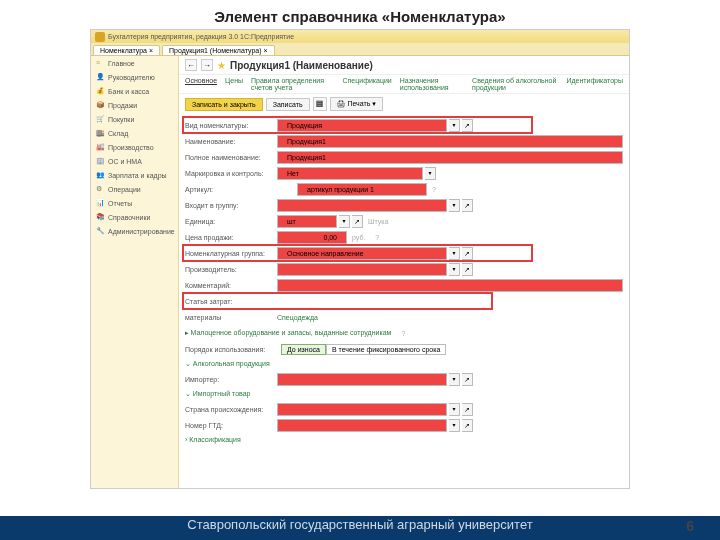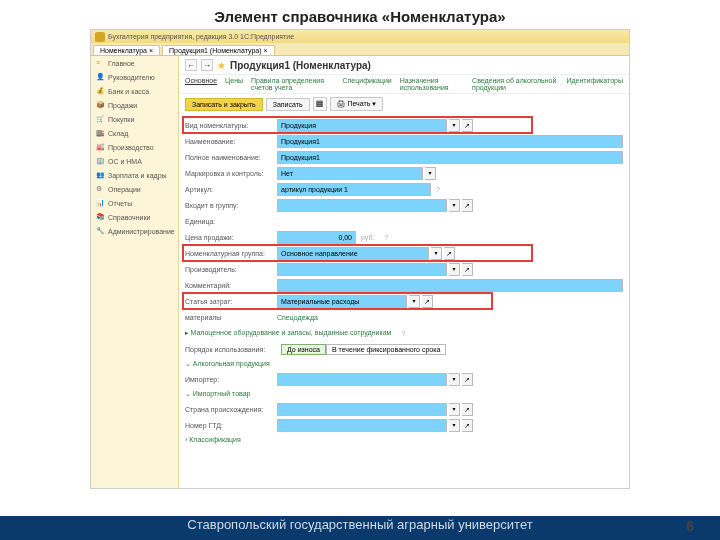--- a/index.html
+++ b/index.html
@@ -22,21 +22,21 @@
   .subtabs { display: flex; gap: 8px; padding: 2px 6px; font-size: 7px; color: #2d7a3f; border-bottom: 1px solid #eee; }
   .subtabs .active { color: #333; text-decoration: underline; }
   .toolbar { display: flex; gap: 3px; padding: 3px 6px; align-items: center; }
   .btn { border: 1px solid #c8c8c8; padding: 2px 6px; font-size: 7px; background: #f5f5f5; cursor: pointer; }
   .btn.primary { background: #f3d34a; border-color: #d4b62c; }
   .icon-btn { width: 14px; height: 14px; border: 1px solid #ccc; background: #f8f8f8; cursor: pointer; font-size: 8px; line-height: 12px; text-align: center; }
   .form { padding: 2px 6px; }
   .row { display: flex; align-items: center; margin: 2px 0; min-height: 14px; position: relative; }
   .lbl { width: 92px; font-size: 7px; color: #555; }
   .fld { flex: 1; display: flex; align-items: center; gap: 2px; }
-  .inp { height: 13px; border: 1px solid #bbb; padding: 0 3px; font-size: 7px; background: #7dd3fc; }
+  .inp { height: 13px; border: 1px solid #bbb; padding: 0 9px; font-size: 7px; background: #ef4444; }
   .dd { width: 11px; height: 13px; border: 1px solid #bbb; border-left: none; background: #f4f4f4; font-size: 6px; text-align: center; line-height: 11px; cursor: pointer; }
   .open { width: 11px; height: 13px; border: 1px solid #bbb; border-left: none; background: #f4f4f4; font-size: 7px; text-align: center; line-height: 11px; cursor: pointer; }
   .hl { position: absolute; border: 2px solid #e43c3c; pointer-events: none; }
   .link { color: #2d7a3f; font-size: 7px; cursor: pointer; }
   .hint { color: #aaa; font-size: 7px; margin-left: 3px; }
   .section-hdr { color: #2d7a3f; font-size: 7px; padding: 2px 0; cursor: pointer; }
   .radio-group { display: inline-flex; gap: 0; margin-left: 4px; }
   .radio-btn { border: 1px solid #bbb; padding: 1px 5px; font-size: 7px; background: #fff; cursor: pointer; }
   .radio-btn.on { background: #e8f3e0; border-color: #7fb36a; }
   .footer { position: absolute; bottom: 0; left: 0; right: 0; height: 24px; background: #0a3a6b; color: #cfd8e3; font-size: 13px; text-align: center; line-height: 14px; padding-top: 2px; }
@@ -110,21 +110,21 @@
           <span class="sb-ico" style="color:#888">🔧</span>
           <span>Администрирование</span>
         </div>
     </div>
 
     <div class="main">
       <div class="page-head">
         <div class="nav-btn">←</div>
         <div class="nav-btn">→</div>
         <span class="star">★</span>
-        <span class="page-title">Продукция1 (Номенклатура)</span>
+        <span class="page-title">Продукция1 (Наименование)</span>
       </div>
       <div class="subtabs">
         <span class="active">Основное</span>
         <span>Цены</span>
         <span>Правила определения счетов учета</span>
         <span>Спецификации</span>
         <span>Назначения использования</span>
         <span>Сведения об алкогольной продукции</span>
         <span>Идентификаторы</span>
       </div>
@@ -165,53 +165,59 @@
             <div class="lbl">Маркировка и контроль:</div>
             <div class="fld">
               <input class="inp" style="width: 146px;" value="Нет">
               <div class="dd">▾</div>
             </div>
           </div>
 
         <div class="row">
             <div class="lbl">Артикул:</div>
             <div class="fld">
-              <input class="inp" style="width: 154px;" value="артикул продукции 1">
+              <input class="inp" style="width: 130px; margin-left: 20px;" value="артикул продукции 1">
               <span class="hint">?</span>
             </div>
           </div>
 
         <div class="row">
             <div class="lbl">Входит в группу:</div>
             <div class="fld">
               <input class="inp" style="width: 170px;">
               <div class="dd">▾</div>
               <div class="open">↗</div>
             </div>
           </div>
 
         <div class="row">
             <div class="lbl">Единица:</div>
+            <div class="fld">
+              <input class="inp" style="width: 60px;" value="шт">
+              <div class="dd">▾</div>
+              <div class="open">↗</div>
+              <span class="hint">Штука</span>
+            </div>
           </div>
 
 
         <div class="row">
             <div class="lbl">Цена продажи:</div>
             <div class="fld">
-              <input class="inp" style="width: 79px; text-align: right;" value="0,00">
+              <input class="inp" style="width: 70px; text-align: right;" value="0,00">
               <span class="hint">руб.</span>
               <span class="hint" style="margin-left:8px">?</span>
             </div>
           </div>
 
         <div class="row">
           <div class="hl" style="left:-3px;right:90px;top:-2px;bottom:-2px"></div>
           <div class="lbl">Номенклатурная группа:</div>
           <div class="fld">
-              <input class="inp" style="width: 152px;" value="Основное направление">
+              <input class="inp" style="width: 170px;" value="Основное направление">
               <div class="dd">▾</div>
               <div class="open">↗</div>
             </div>
         </div>
 
         <div class="row">
             <div class="lbl">Производитель:</div>
             <div class="fld">
               <input class="inp" style="width: 170px;">
               <div class="dd">▾</div>
@@ -222,25 +228,20 @@
         <div class="row">
             <div class="lbl">Комментарий:</div>
             <div class="fld">
               <input class="inp" style="flex: 1 1 0%;">
             </div>
           </div>
 
         <div class="row">
           <div class="hl" style="left:-3px;right:130px;top:-2px;bottom:-2px"></div>
           <div class="lbl">Статья затрат:</div>
-          <div class="fld">
-              <input class="inp" style="width: 130px;" value="Материальные расходы">
-              <div class="dd">▾</div>
-              <div class="open">↗</div>
-            </div>
         </div>
 
         <div class="row">
             <div class="lbl">материалы</div>
             <div class="fld">
               <span class="link">Спецодежда</span>
             </div>
           </div>
 
         <div class="row">

